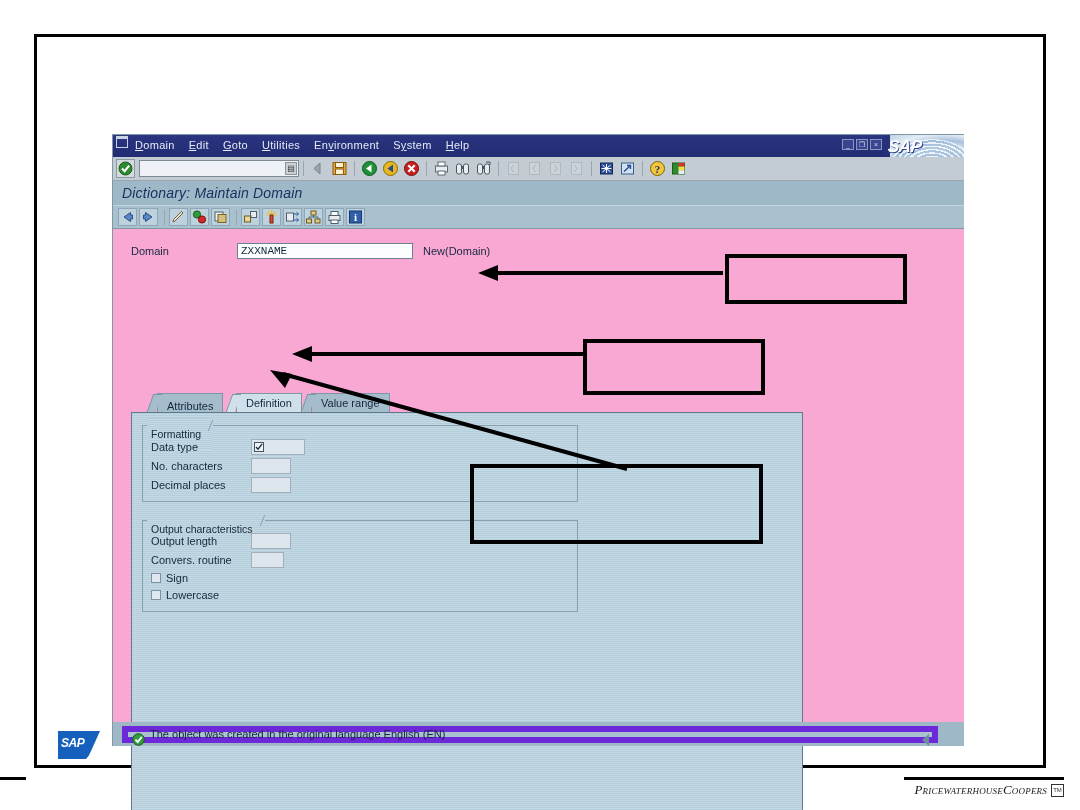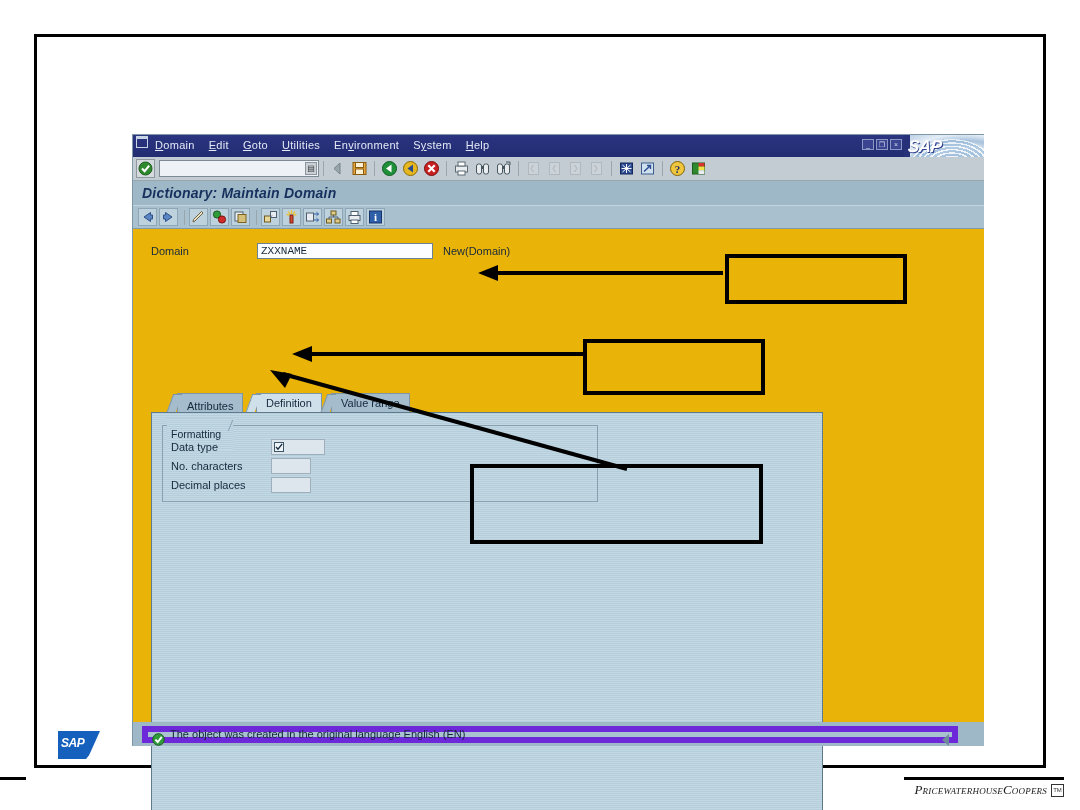--- a/index.html
+++ b/index.html
@@ -11,22 +11,22 @@
 
   
   #slide-frame{
     position:absolute;left:34px;top:34px;width:1012px;height:734px;
     border:3px solid #000;box-sizing:border-box;background:#fff;
   }
 
   
   #sap-window{
     position:absolute;left:112px;top:134px;width:852px;height:612px;
-    background:#eab308;box-sizing:border-box;
-    border-left:1px solid #7f98a8;border-top:1px solid #7f98a8;margin-left:20px;
+    background:#f9a8d4;box-sizing:border-box;
+    border-left:1px solid #7f98a8;border-top:1px solid #7f98a8;
   }
 
   
   .menubar{
     position:relative;height:22px;background:#27317a;
     background:linear-gradient(#2b3580,#222c72);
   }
   .menubar .tinyicon{
     position:absolute;left:3px;top:1px;width:10px;height:8px;
     border:1px solid #c9d3e6;border-top-width:3px;
@@ -89,21 +89,21 @@
   }
   .sep{width:1px;height:15px;background:#9aa6ad;margin:0 4px;}
   .tbi{width:19px;height:19px;margin:0 1px;position:relative;}
 
   
   .screen-title{
     height:24px;background:#9fb8c8;display:flex;align-items:center;
     padding-left:9px;
   }
   .screen-title span{
-    font-size:14px;font-style:italic;font-weight:bold;color:#16305e;
+    font-size:14px;font-style:italic;font-weight:normal;color:#16305e;
     letter-spacing:.2px;
   }
 
   
   .apptoolbar{
     height:22px;background:#a9c0ce;border-top:1px solid #c4d5df;
     border-bottom:1px solid #8098a8;display:flex;align-items:center;padding-left:5px;
   }
   .atbi{
     width:19px;height:18px;margin-right:2px;background:#bed2de;
@@ -518,20 +518,43 @@
           <div class="fld-label" style="width:100px;">No. characters</div>
           <div class="inp grey" style="width:40px;"></div>
         </div>
 
         <div class="fld-row" style="left:8px;top:51px;">
           <div class="fld-label" style="width:100px;">Decimal places</div>
           <div class="inp grey" style="width:40px;"></div>
         </div>
       </div>
 
+      <div class="groupbox" style="left:10px;top:107px;width:436px;height:92px;">
+        <div class="gb-title">Output characteristics</div>
+
+        <div class="fld-row" style="left:8px;top:12px;">
+          <div class="fld-label" style="width:100px;">Output length</div>
+          <div class="inp grey" style="width:40px;"></div>
+        </div>
+
+        <div class="fld-row" style="left:8px;top:31px;">
+          <div class="fld-label" style="width:100px;">Convers. routine</div>
+          <div class="inp grey" style="width:33px;"></div>
+        </div>
+
+        <div class="cbrow" style="left:8px;top:51px;">
+          <div class="cbox"></div>
+          <span>Sign</span>
+        </div>
+
+        <div class="cbrow" style="left:8px;top:68px;">
+          <div class="cbox"></div>
+          <span>Lowercase</span>
+        </div>
+      </div>
     </div>
   </div>
 
   <div class="statusbar">
     <div class="statusinner">
       <svg width="13" height="13" style="position:absolute;left:4px;top:1px;">
         <circle cx="6.5" cy="6.5" r="5.8" fill="#2f9b3a" stroke="#17591d"></circle>
         <path d="M3.4 6.6 L5.7 9 L9.8 3.9" stroke="#fff" stroke-width="1.9" fill="none"></path>
       </svg>
       <span class="txt">The object was created in the original language English (EN)</span>

